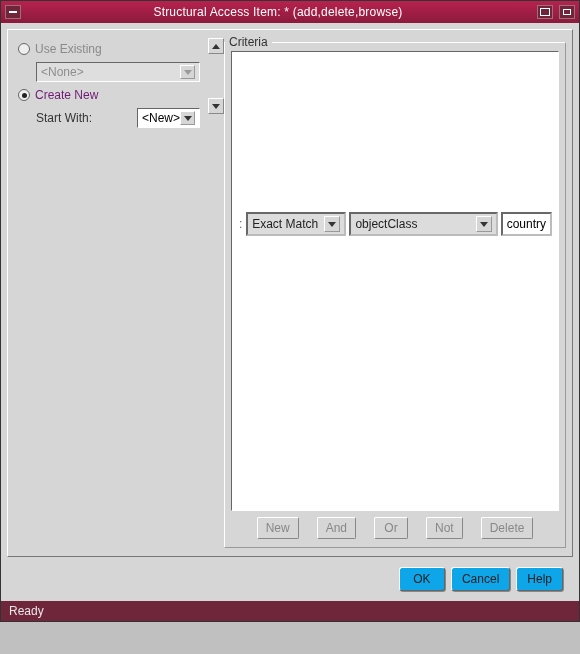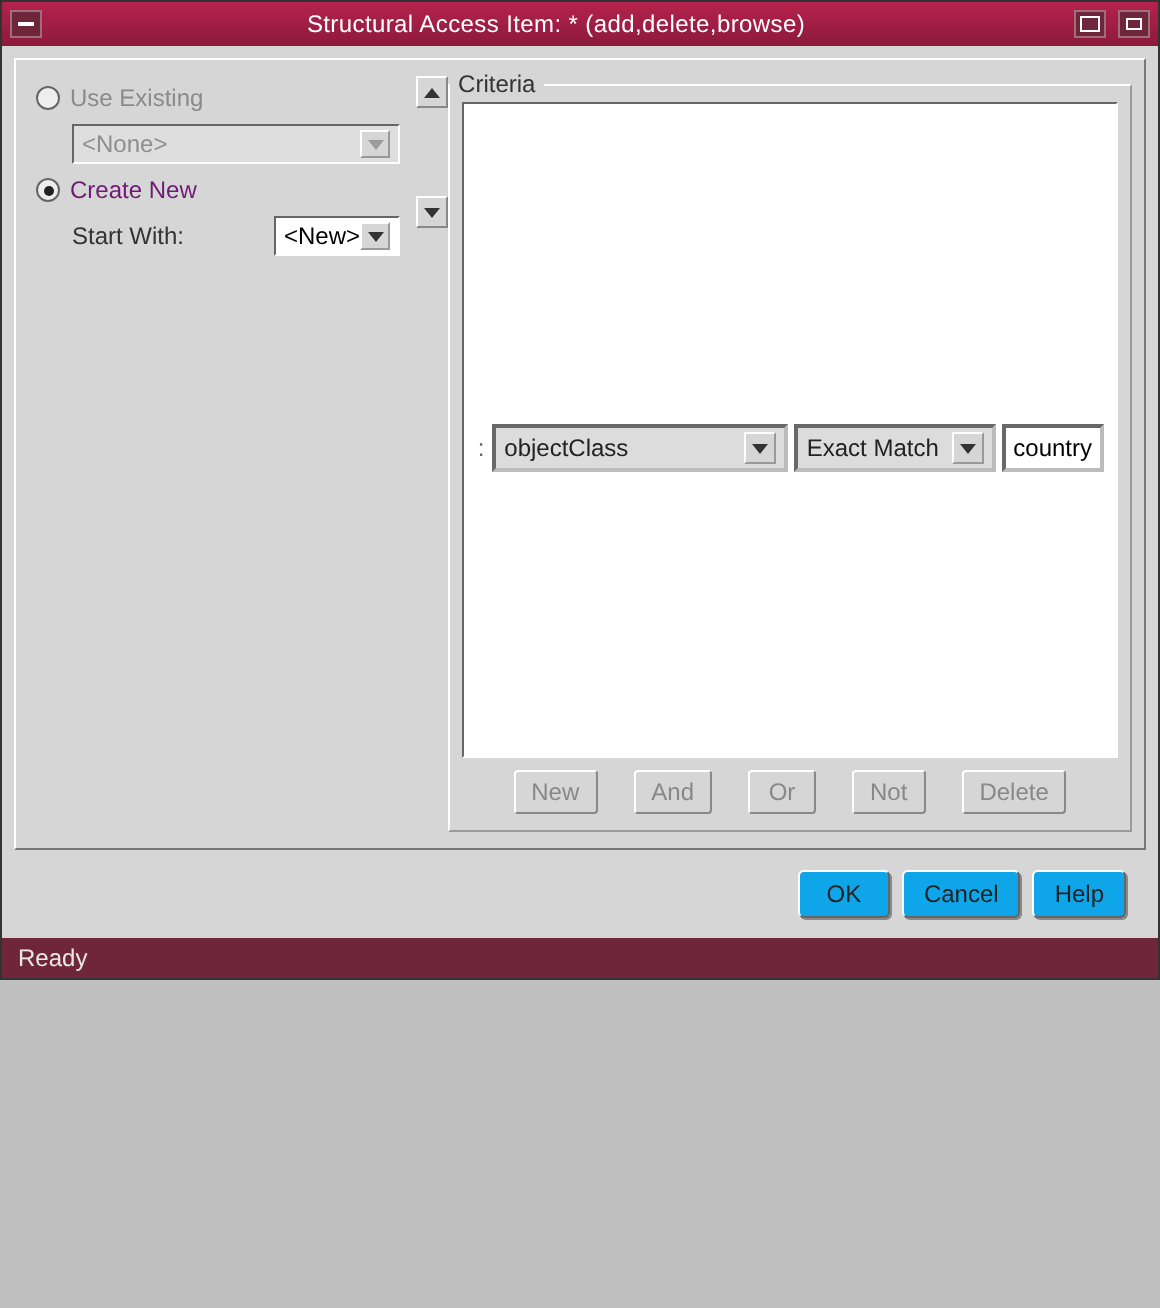--- a/index.html
+++ b/index.html
@@ -5,21 +5,21 @@
   * { box-sizing: border-box; }
   html, body {
     margin: 0; padding: 0;
     width: 580px; height: 654px;
     font-family: "Helvetica", "Arial", sans-serif;
     font-size: 12px;
     background: #c0c0c0;
     overflow: hidden;
   }
   .window {
-    width: 580px; height: 490px;
+    width: 580px; height: 622px;
     border: 1px solid #333;
     display: flex; flex-direction: column;
     background: #d6d6d6;
   }
   .titlebar {
     height: 22px;
     background: linear-gradient(to bottom, #b6224e, #8b1a3c);
     color: #fff;
     display: flex; align-items: center;
     padding: 0 4px;
@@ -323,26 +323,26 @@
           <div class="sbtn down"></div>
         </div>
       </div>
 
       <div class="groupbox">
         <span class="legend">Criteria</span>
 
         <div class="criteria-body">
           <div class="criteria-row">
             <div class="nub">:</div>
+            <div class="cell-combo match">
+              <span class="txt">Exact Match</span>
+              <span class="arrow"></span>
+            </div>
             <div class="cell-combo attr">
               <span class="txt">objectClass</span>
-              <span class="arrow"></span>
-            </div>
-            <div class="cell-combo match">
-              <span class="txt">Exact Match</span>
               <span class="arrow"></span>
             </div>
             <div class="cell-input">
               <span>country</span>
             </div>
           </div>
         </div>
 
         <div class="criteria-buttons">
           <div class="btn underline-first">New</div>

